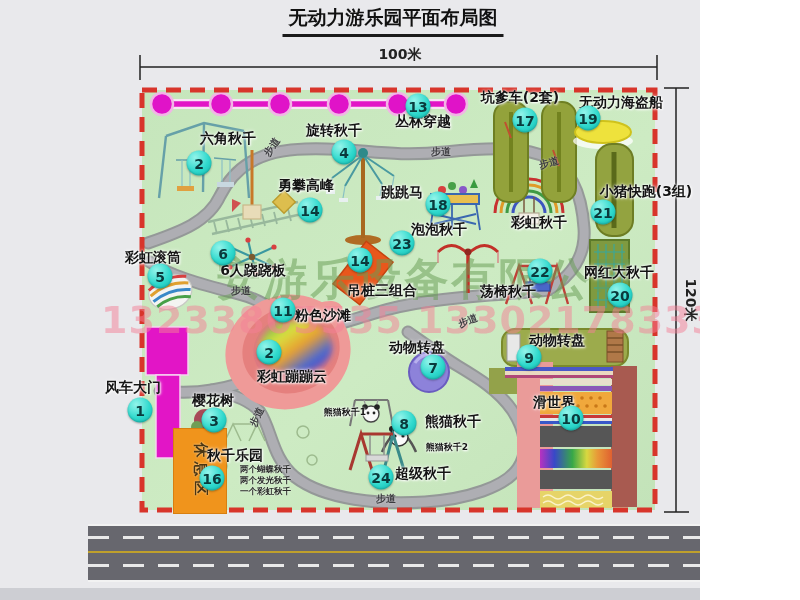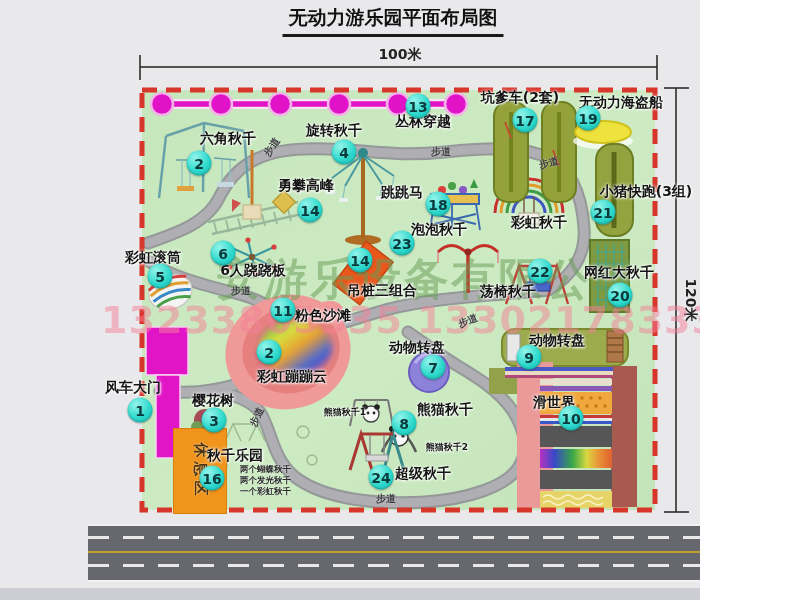--- a/index.html
+++ b/index.html
@@ -339,21 +339,21 @@
   <div class="abs path-lbl" style="left:257px;top:417px;transform:translate(-50%,-50%) rotate(-65deg);">步道</div>
   <div class="abs ctr path-lbl" style="left:386px;top:499px;">步道</div>
 
   <div class="abs ctr lbl" style="left:133px;top:388px;">风车大门</div>
   <div class="abs ctr lbl" style="left:228px;top:139px;">六角秋千</div>
   <div class="abs ctr lbl" style="left:213px;top:401px;">樱花树</div>
   <div class="abs ctr lbl" style="left:334px;top:131px;">旋转秋千</div>
   <div class="abs ctr lbl" style="left:153px;top:258px;">彩虹滚筒</div>
   <div class="abs ctr lbl" style="left:253px;top:271px;">6人跷跷板</div>
   <div class="abs ctr lbl" style="left:417px;top:348px;">动物转盘</div>
-  <div class="abs ctr lbl" style="left:445px;top:410px;">熊猫秋千</div>
+  <div class="abs ctr lbl" style="left:445px;top:422px;padding-left:16px;">熊猫秋千</div>
   <div class="abs ctr lbl" style="left:557px;top:341px;">动物转盘</div>
   <div class="abs ctr lbl" style="left:554px;top:403px;">滑世界</div>
   <div class="abs ctr lbl" style="left:323px;top:316px;">粉色沙滩</div>
   <div class="abs ctr lbl" style="left:292px;top:377px;">彩虹蹦蹦云</div>
   <div class="abs ctr lbl" style="left:423px;top:122px;">丛林穿越</div>
   <div class="abs ctr lbl" style="left:382px;top:291px;">吊桩三组合</div>
   <div class="abs ctr lbl" style="left:306px;top:186px;">勇攀高峰</div>
   <div class="abs ctr lbl" style="left:235px;top:456px;">秋千乐园</div>
   <div class="abs ctr lbl" style="left:520px;top:98px;">坑爹车(2套)</div>
   <div class="abs ctr lbl" style="left:402px;top:193px;">跳跳马</div>

